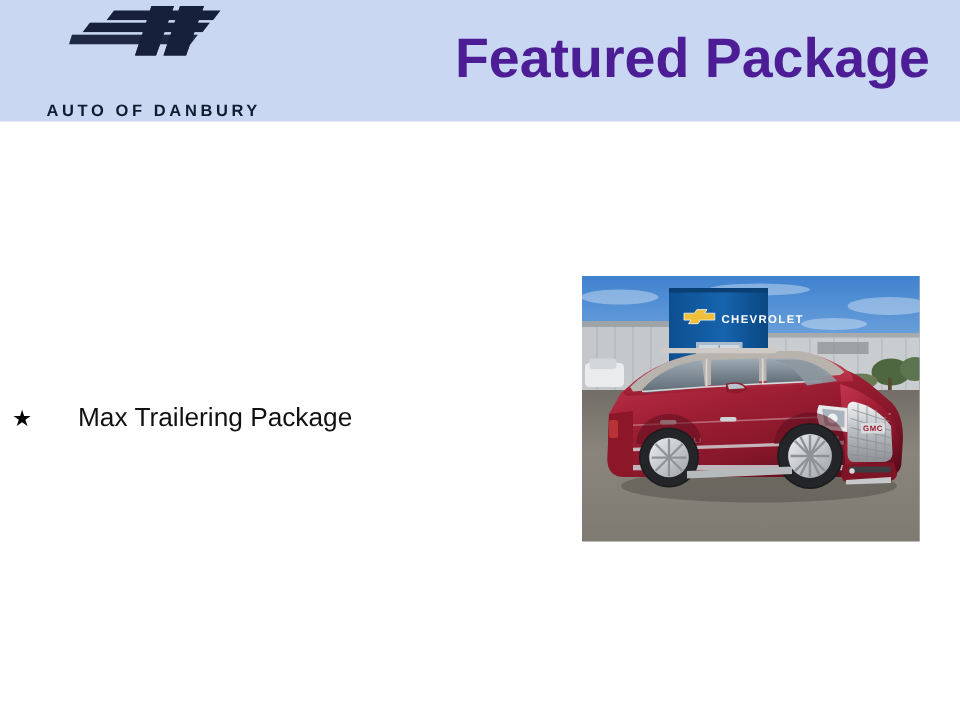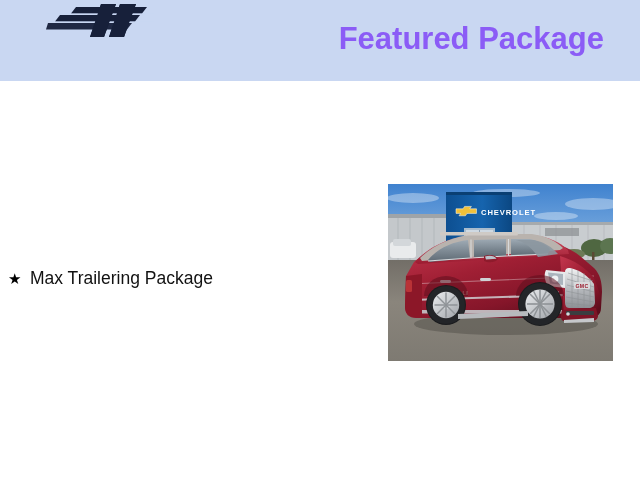--- a/index.html
+++ b/index.html
@@ -66,27 +66,27 @@
     font-size: 11px;
     line-height: 12px;
     letter-spacing: 2.4px;
     color: #111b30;
     white-space: nowrap;
   }
 
   
   #page-title {
     position: absolute;
-    right: 36px;
+    right: 20px;
     top: 21px;
     font-family: "Liberation Sans", sans-serif;
     font-weight: 700;
-    font-size: 31px;
+    font-size: 37px;
     line-height: 36px;
-    color: #8b5cf6;
+    color: #4c1d95;
     white-space: nowrap;
     letter-spacing: 0px;
   }
 
   
   #feature-list {
     position: absolute;
     left: 8px;
     top: 266px;
     width: 330px;
@@ -103,20 +103,21 @@
     display: inline-block;
     width: 22px;
     flex: 0 0 22px;
     font-size: 15px;
     color: #000000;
     text-align: left;
   }
   .feature-label {
     font-size: 17.5px;
     color: #111111;
+    margin-left: 22px;
   }
 
   
   #vehicle-photo {
     position: absolute;
     left: 388px;
     top: 184px;
     width: 225px;
     height: 177px;
     overflow: hidden;
@@ -152,20 +153,21 @@
         <path d="M55 0 L70 0 L58 33 L44 33 Z"></path>
         <path d="M74 0 L90 0 L78 33 L63 33 Z"></path>
       </g>
       <g fill="#c9d7f2">
         <rect x="58" y="9.6" width="14" height="1.3" transform="rotate(-1 58 9.6)" opacity="0"></rect>
       </g>
     </svg>
   </div>
 
 
+  <div id="logo-tagline">AUTO OF DANBURY</div>
 </div>
 
 <div id="page-title">Featured Package</div>
 
 <div id="feature-list">
   <div class="feature-item">
     <span class="feature-bullet">★</span>
     <span class="feature-label">Max Trailering Package</span>
   </div>
 </div>

